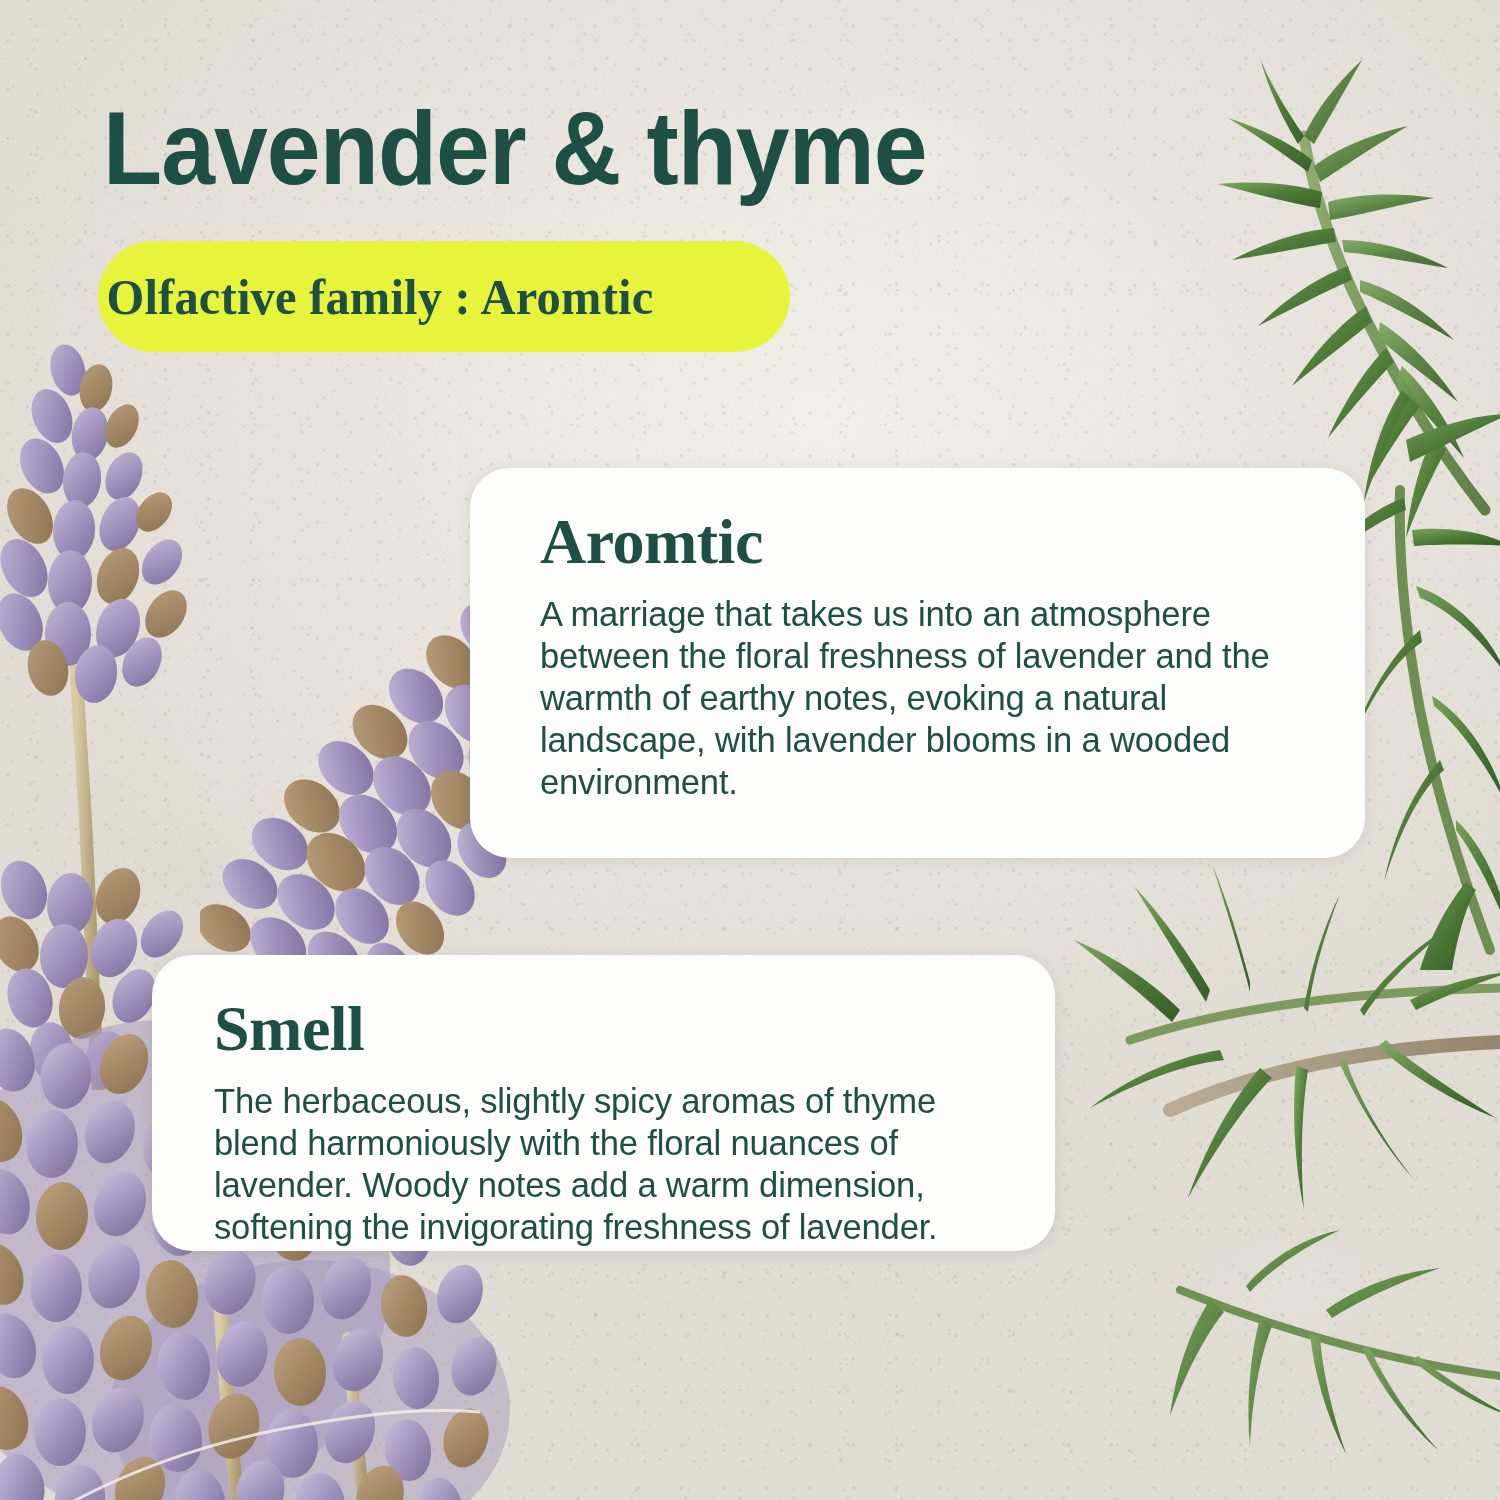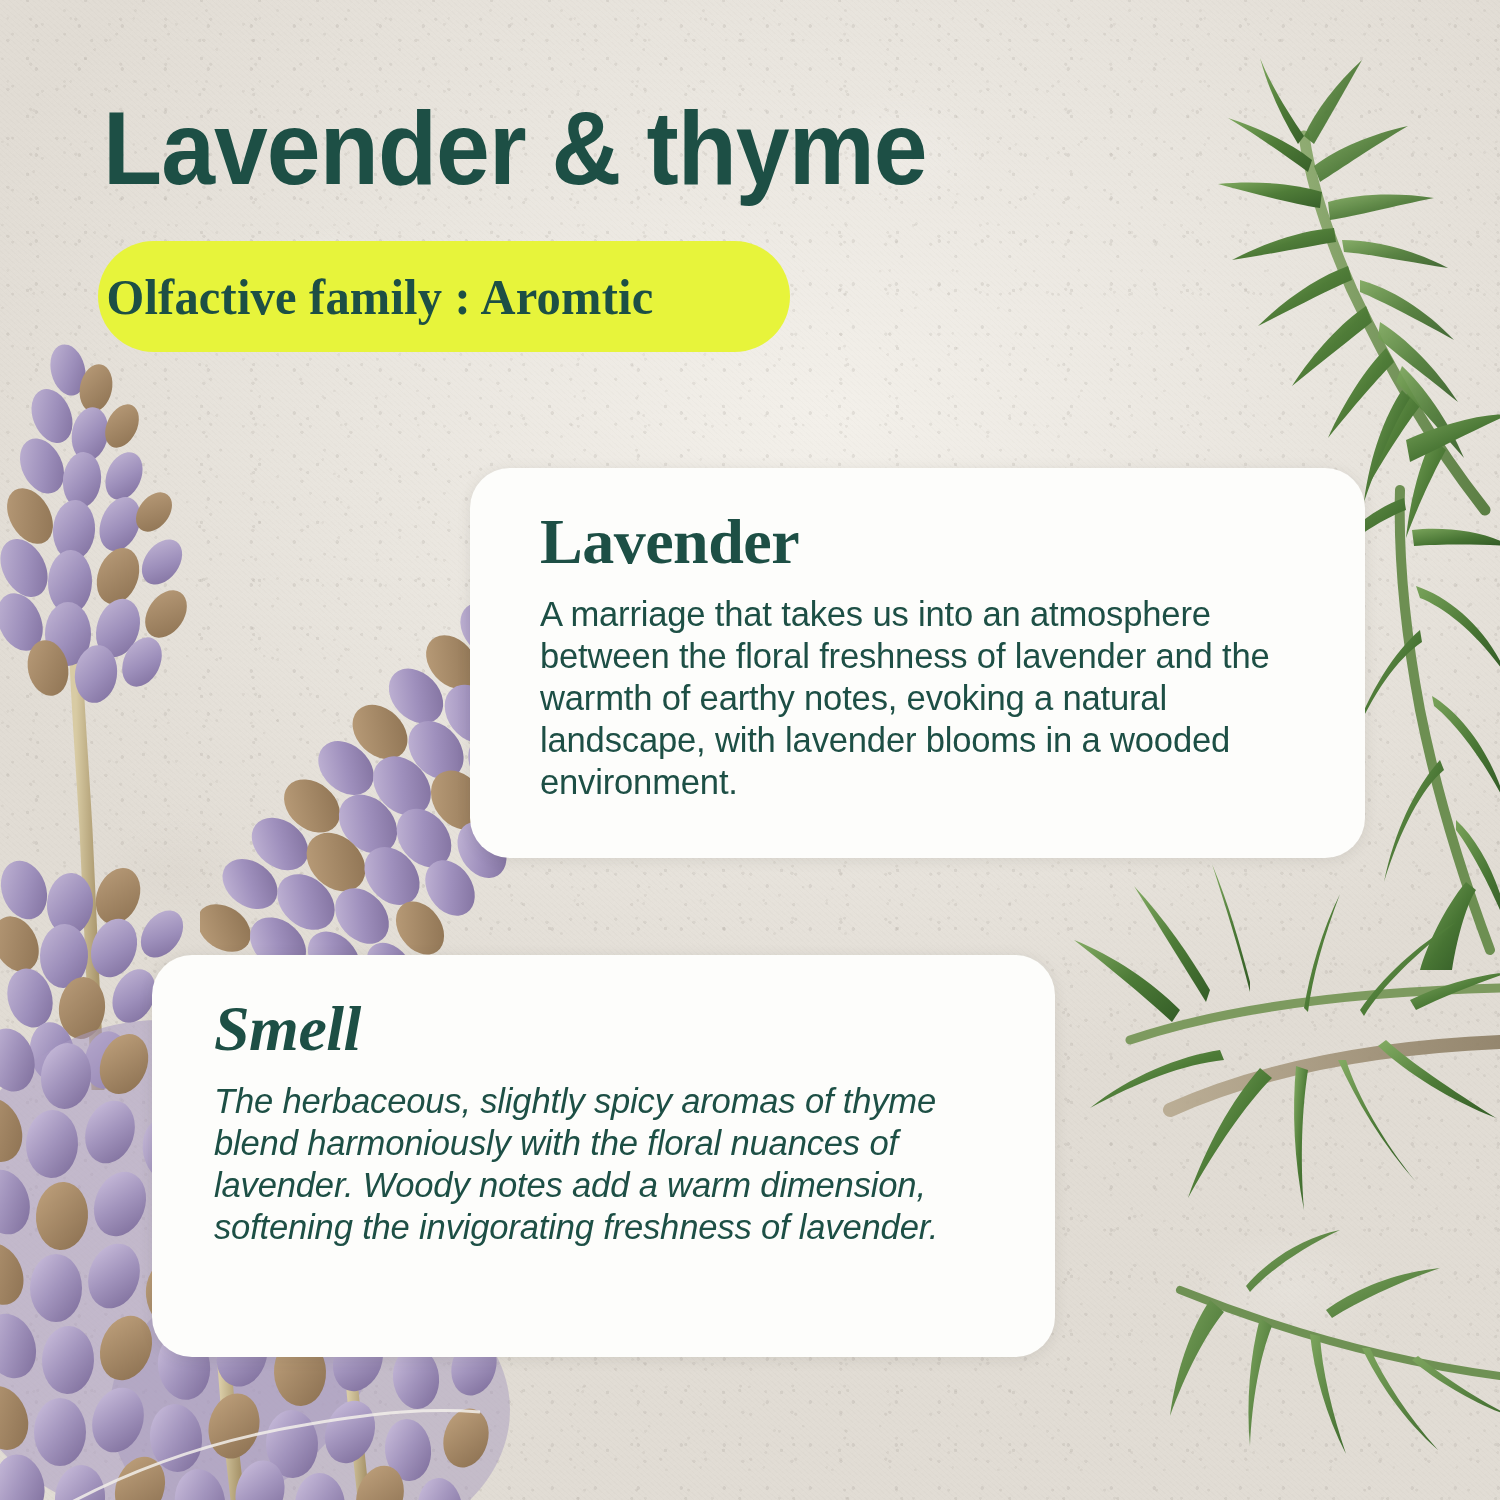--- a/index.html
+++ b/index.html
@@ -122,24 +122,23 @@
     top: 468px;
     width: 895px;
     height: 390px;
     padding: 40px 34px 0 70px;
     box-sizing: border-box;
   }
   .card-smell {
     left: 152px;
     top: 955px;
     width: 903px;
-    height: 402px;
+    height: 296px;
     padding: 40px 40px 0 62px;
     box-sizing: border-box;
-    font-style: italic;
   }
 
   .card-title {
     font-family: "Liberation Serif", serif;
     font-weight: 700;
     font-size: 64px;
     line-height: 1.05;
     color: #1d4f45;
     margin: 0 0 18px 0;
     letter-spacing: -.5px;
@@ -480,21 +479,21 @@
 
   </div>
 
   <div class="title">Lavender &amp; thyme</div>
 
   <div class="badge">
     <span class="badge-text">Olfactive family : Aromtic</span>
   </div>
 
   <div class="card card-feeling">
-    <h2 class="card-title">Lavender</h2>
+    <h2 class="card-title">Aromtic</h2>
     <p class="card-body">A marriage that takes us into an atmosphere between the floral freshness of lavender and the warmth of earthy notes, evoking a natural landscape, with lavender blooms in a wooded environment.</p>
   </div>
 
   <div class="card card-smell">
     <h2 class="card-title">Smell</h2>
     <p class="card-body">The herbaceous, slightly spicy aromas of thyme blend harmoniously with the floral nuances of lavender. Woody notes add a warm dimension, softening the invigorating freshness of lavender.</p>
   </div>
 
 </div>
 

